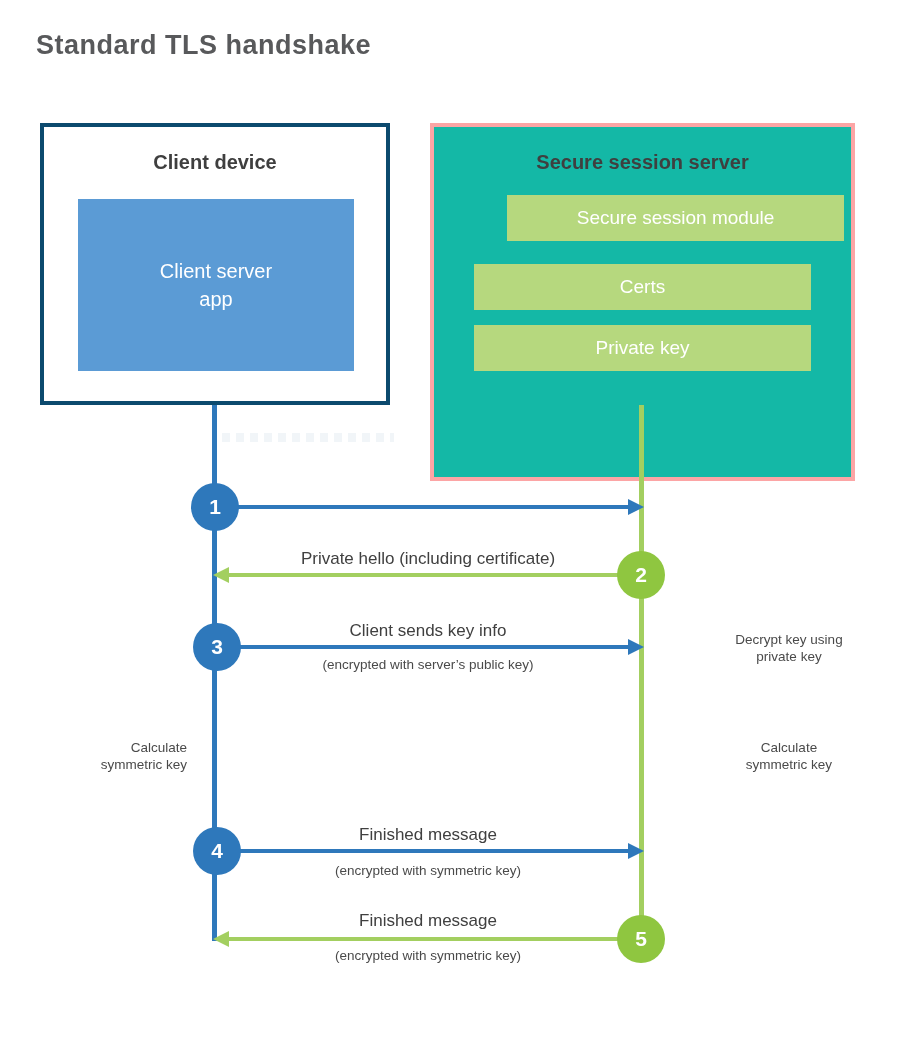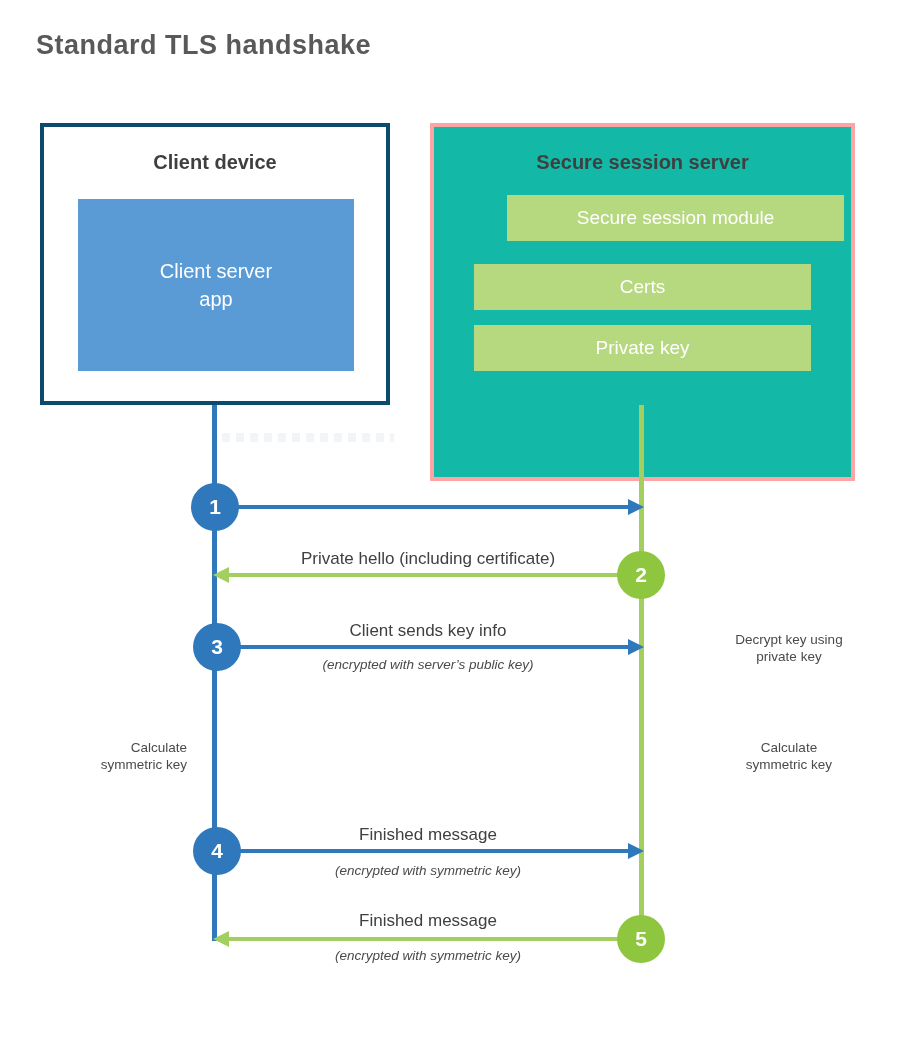--- a/index.html
+++ b/index.html
@@ -59,21 +59,21 @@
   }
   .circle.blue{background:#2e78bb;}
   .circle.green{background:#8fc640;}
   
   .msg-label{
     position:absolute;left:228px;width:400px;text-align:center;
     font-size:17px;color:#404040;
   }
   .msg-sub{
     position:absolute;left:228px;width:400px;text-align:center;
-    font-size:13.5px;color:#4a4a4a;font-style:italic;
+    font-size:13.5px;color:#4a4a4a;
   }
   .side-note{
     position:absolute;font-size:13.5px;line-height:17px;color:#4a4a4a;
     white-space:pre-line;
   }
   .note-right{left:678px;width:150px;text-align:center;margin-left:36px;}
   .note-left{left:55px;width:132px;text-align:right;}
 </style>
 </head>
 <body>

